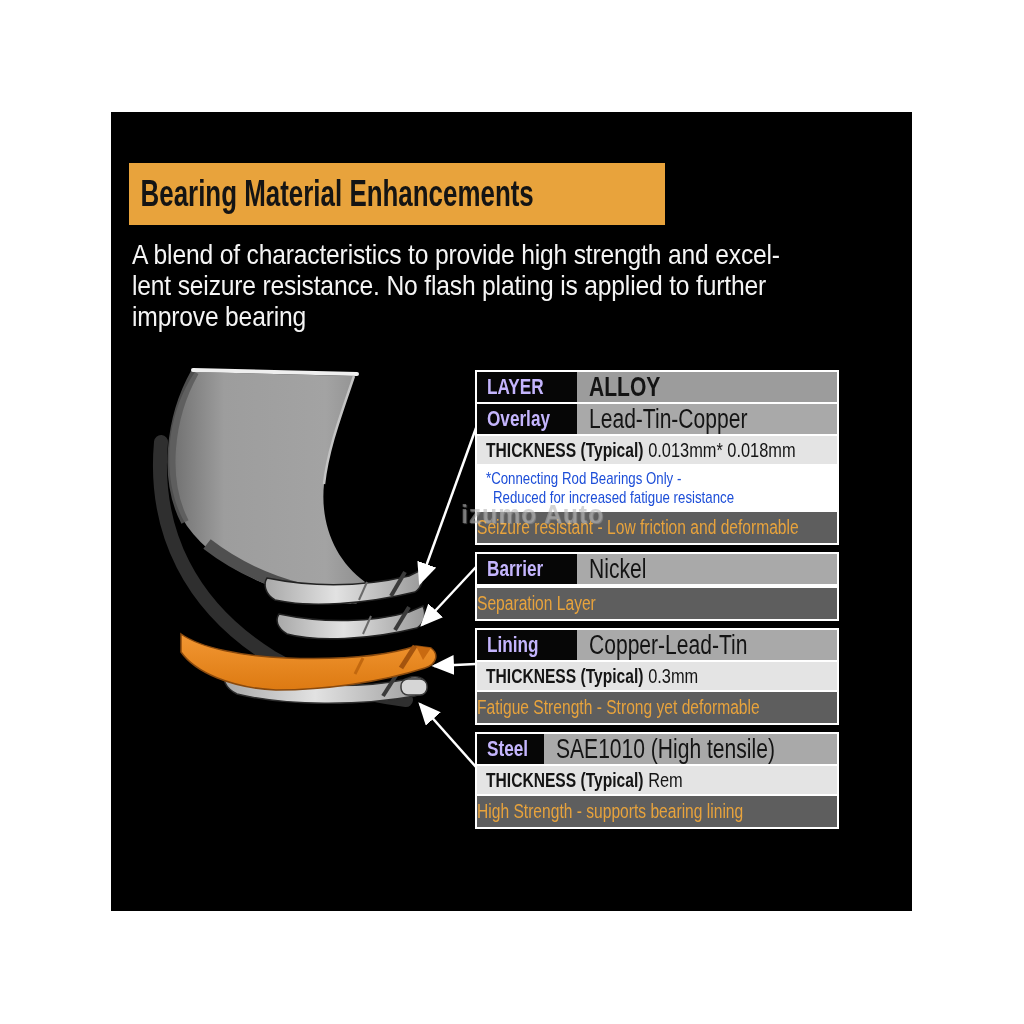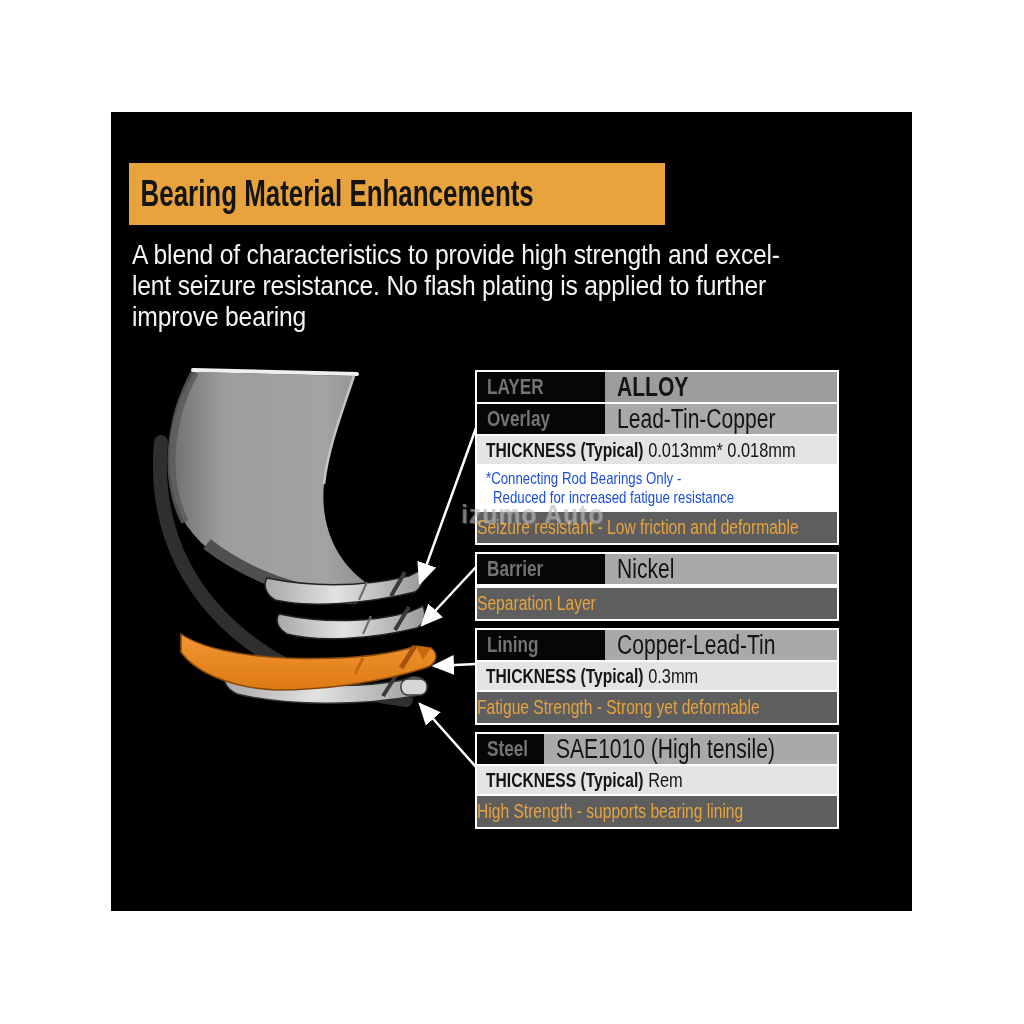--- a/index.html
+++ b/index.html
@@ -18,21 +18,21 @@
   .intro{position:absolute;left:21px;top:127px;width:860px;color:#f5f5f5;font-size:28px;
          line-height:31px;white-space:pre-line;letter-spacing:-0.2px;
          transform:scaleX(0.88);transform-origin:left top;}
 
   
   .spec-table{position:absolute;left:364px;top:258px;width:364px;}
   .section{border:2px solid #ffffff;background:#ffffff;}
   .gap{height:7px;background:#000000;}
   .sep{height:2px;background:#ffffff;}
   .row{display:flex;align-items:stretch;}
-  .lbl{width:128px;background:#060606;color:#737373;font-weight:bold;font-size:22px;
+  .lbl{width:100px;background:#060606;color:#c4b5fd;font-weight:bold;font-size:22px;
        display:flex;align-items:center;padding-left:10px;box-sizing:border-box;height:30px;}
   .val{flex:1;background:#a9a9a9;color:#141414;font-size:27px;display:flex;align-items:center;
        padding-left:12px;height:30px;}
   .row.hdr .val{background:#9c9c9c;font-weight:bold;}
   .thick{background:#e4e4e4;color:#141414;height:28px;display:flex;align-items:center;
          padding-left:9px;}
   .thick .tl{font-weight:bold;font-size:20px;}
   .thick .tv{font-size:21px;margin-left:6px;}
   .note{background:#ffffff;color:#1d4ed8;height:44px;padding:3px 0 0 9px;box-sizing:border-box;}
   .note .n1{font-size:17px;line-height:19px;}

